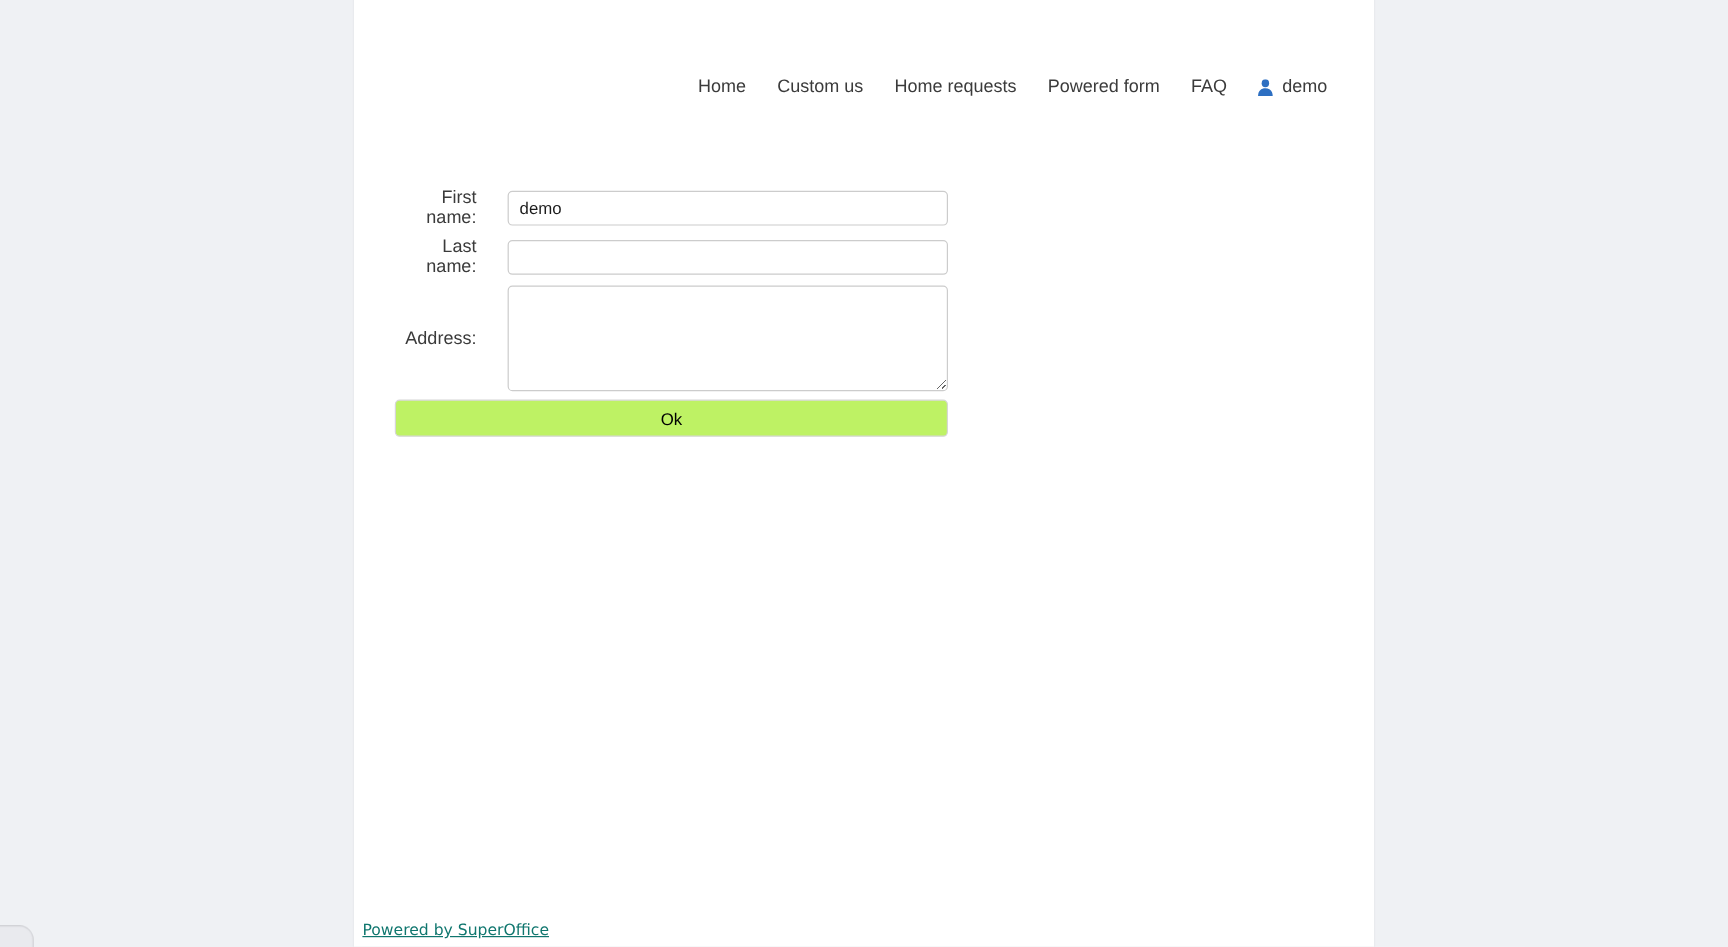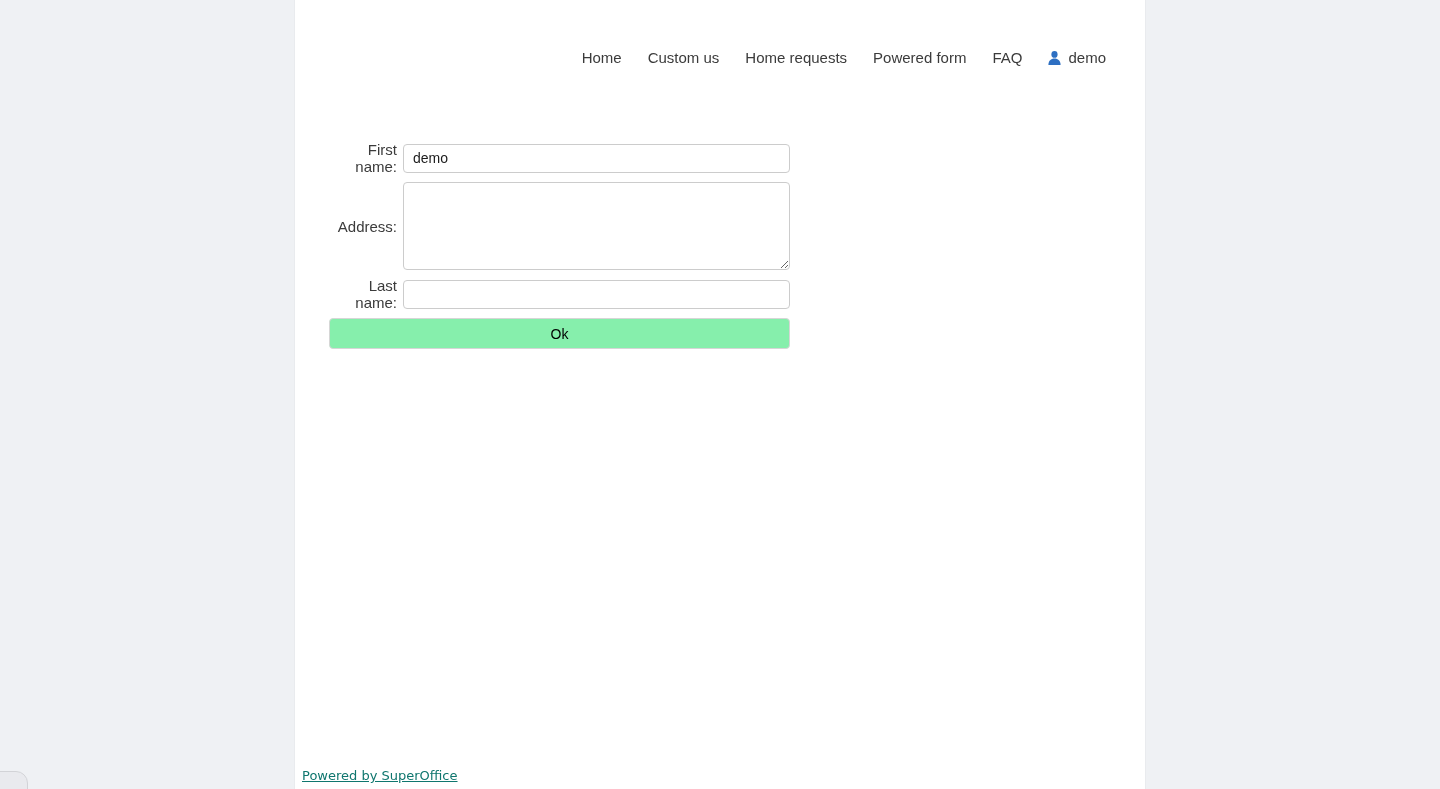--- a/index.html
+++ b/index.html
@@ -18,21 +18,21 @@
     position: relative;
     box-shadow: 0 0 0 1px #e9ebee;
   }
 
   
   .topnav {
     display: flex;
     justify-content: flex-end;
     align-items: center;
     gap: 26px;
-    padding: 49px 39px 0 0;
+    padding: 64px 39px 0 0;
     font-size: 15px;
     color: #3b3b3b;
   }
   .topnav .nav-link {
     text-decoration: none;
     color: #3b3b3b;
     cursor: pointer;
     white-space: nowrap;
   }
   .topnav .user {
@@ -45,20 +45,21 @@
 
   
   .form-wrap {
     margin: 75px 0 0 34px;
     width: 461px;
   }
   .form-row {
     display: flex;
     align-items: center;
     margin-bottom: 7px;
+    gap: 20px;
   }
   .form-row.textarea-row { align-items: center; }
   .form-label {
     width: 74px;
     min-width: 74px;
     text-align: right;
     padding-right: 6px;
     font-size: 15px;
     color: #3b3b3b;
   }
@@ -88,21 +89,21 @@
     font-family: "Liberation Sans", sans-serif;
     outline: none;
     resize: both;
     display: block;
     background: #ffffff;
   }
   button.ok-button {
     width: 100%;
     height: 31px;
     margin-top: 0;
-    background: #86efac;
+    background: #bef264;
     border: 1px solid #d6d6d6;
     border-radius: 4px;
     font-size: 14px;
     color: #000000;
     font-family: "Liberation Sans", sans-serif;
     cursor: pointer;
   }
 
   
   .footer {
@@ -154,31 +155,31 @@
 
   <div class="form-wrap">
 
     <div class="form-row">
       <label class="form-label">First name:</label>
       <span class="form-field">
         <input class="text-input" type="text" value="demo" style="">
       </span>
     </div>
 
+    <div class="form-row">
+      <label class="form-label">Last name:</label>
+      <span class="form-field">
+        <input class="text-input" type="text" value="" style="">
+      </span>
+    </div>
+
     <div class="form-row textarea-row">
       <label class="form-label">Address:</label>
       <span class="form-field">
         <textarea class="area-input" style=""></textarea>
-      </span>
-    </div>
-
-    <div class="form-row">
-      <label class="form-label">Last name:</label>
-      <span class="form-field">
-        <input class="text-input" type="text" value="" style="">
       </span>
     </div>
 
     <button class="ok-button">Ok</button>
   </div>
 
   <div class="footer">
     <a>Powered by SuperOffice</a>
   </div>
 

